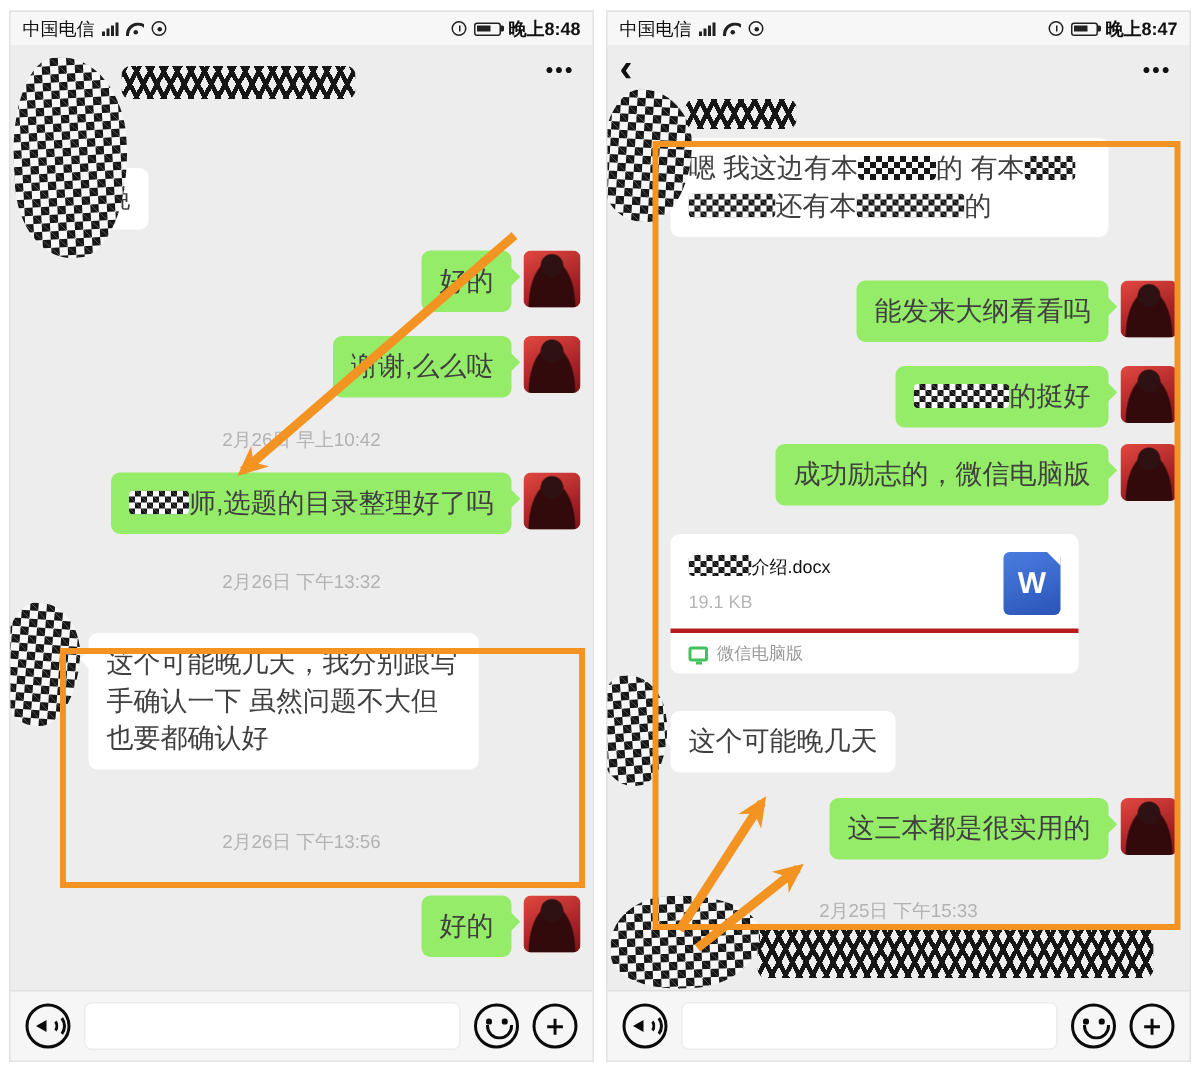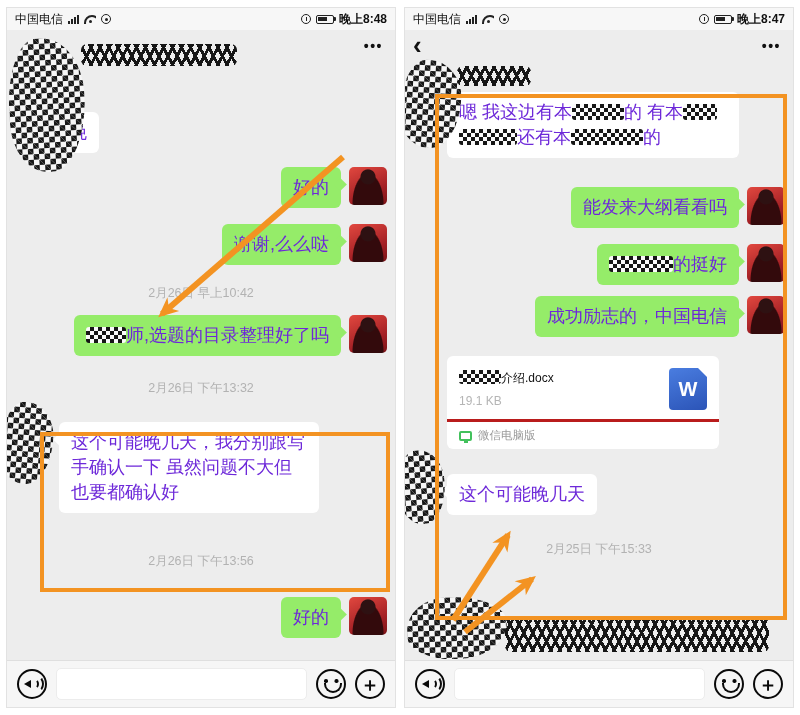--- a/index.html
+++ b/index.html
@@ -34,21 +34,21 @@
 
   
   .chatarea{position:relative;height:598px}
   .row{display:flex;align-items:flex-start}
   .row.r{justify-content:flex-end;padding-right:8px}
   .row .avatar{margin-left:8px}
   .avatar{width:38px;height:38px;border-radius:5px;flex:none;background:
     radial-gradient(circle at 50% 26%, #2e1112 0 7px, rgba(0,0,0,0) 8px),
     radial-gradient(ellipse at 50% 97%, #330a0c 0 15px, rgba(0,0,0,0) 16px),
     linear-gradient(155deg,#e2483f,#a32025 65%,#7c1418)}
-  .bubble{position:relative;max-width:302px;padding:8px 12px;border-radius:6px;font-size:18px;line-height:25px;color:#6d28d9;z-index:1}
+  .bubble{position:relative;max-width:302px;padding:8px 12px;border-radius:6px;font-size:18px;line-height:25px;color:#404040;z-index:1}
   .bubble.g{background:#95ec69}
   .bubble.w{background:#ffffff}
   .bubble.g::after{content:"";position:absolute;right:-4px;top:13px;width:9px;height:9px;background:#95ec69;transform:rotate(45deg)}
   .bubble.w::after{content:"";position:absolute;left:-4px;top:13px;width:9px;height:9px;background:#ffffff;transform:rotate(45deg)}
   .ts{text-align:center;color:#b2b2b2;font-size:12.5px}
 
   
   .inline-scb{display:inline-block;height:16px;vertical-align:-2px;border-radius:3px;
     background-image:linear-gradient(45deg,#161616 25%,transparent 25%,transparent 75%,#161616 75%),
                      linear-gradient(45deg,#161616 25%,#fafafa 25%,#fafafa 75%,#161616 75%);
@@ -220,21 +220,21 @@
       <div class="bubble g"><span>能发来大纲看看吗</span></div>
       <div class="avatar"></div>
     </div>
 
     <div class="row r" style="margin-top:16px">
       <div class="bubble g"><span class="inline-scb" style="width:64px"></span><span>的挺好</span></div>
       <div class="avatar"></div>
     </div>
 
     <div class="row r" style="margin-top:11px">
-      <div class="bubble g"><span>成功励志的，中国电信</span></div>
+      <div class="bubble g"><span>成功励志的，微信电脑版</span></div>
       <div class="avatar"></div>
     </div>
 
     <div class="row" style="margin-top:19px;padding-left:42px">
       <div class="filecard">
         <div class="fc-main">
           <div>
             <div class="fc-name"><span class="inline-scb" style="width:42px;height:14px"></span><span>介绍.docx</span></div>
             <div class="fc-size">19.1 KB</div>
           </div>
@@ -246,20 +246,24 @@
           <span class="fc-pc"></span>
           <span>微信电脑版</span>
         </div>
       </div>
     </div>
 
     <div class="row" style="margin-top:25px;padding-left:42px">
       <div class="bubble w"><span>这个可能晚几天</span></div>
     </div>
 
+    <div class="row r" style="margin-top:17px">
+      <div class="bubble g"><span>这三本都是很实用的</span></div>
+      <div class="avatar"></div>
+    </div>
 
     <div class="ts" style="margin-top:26px">2月25日 下午15:33</div>
 
     <div class="obox" style="left:30px;top:2px;width:352px;height:526px"></div>
 
     <svg class="overlay" width="390" height="598" viewBox="0 0 390 598">
       <defs>
         <marker id="ahR" markerUnits="userSpaceOnUse" markerWidth="24" markerHeight="24" refX="17" refY="12" orient="auto">
           <path d="M2,3 L22,12 L2,21 L8,12 Z" fill="#f39322"></path>
         </marker>

